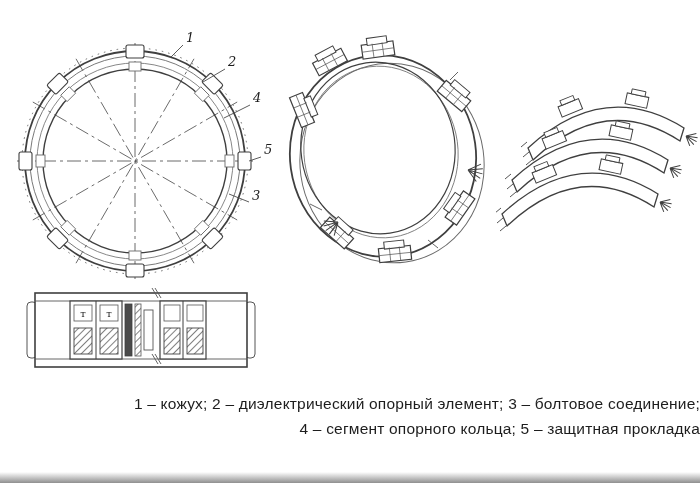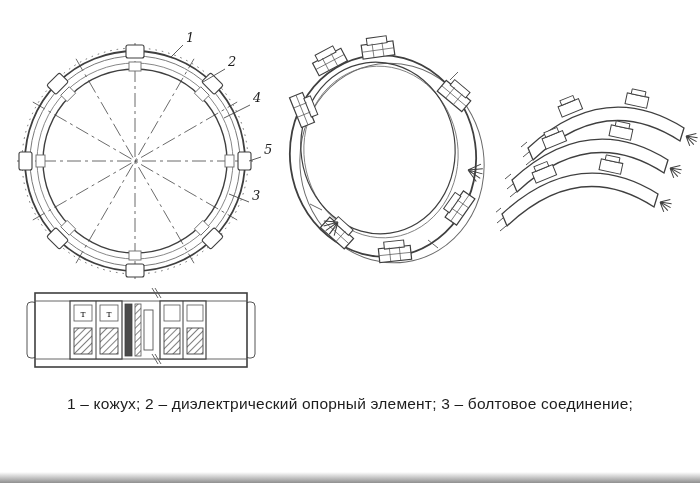--- a/index.html
+++ b/index.html
@@ -6,21 +6,21 @@
   html,body { width:700px; height:483px; }
   body { background:#ffffff; font-family:"Liberation Sans", sans-serif; overflow:hidden; }
   .page { position:relative; width:700px; height:483px; background:#ffffff; }
   .view { position:absolute; }
   .callout { font-family:"DejaVu Serif", serif; font-style:italic; font-size:13px; fill:#1c1c1c; }
   .tlabel  { font-family:"DejaVu Serif", serif; font-size:10px; fill:#1c1c1c; text-anchor:middle; }
   .cl   { stroke:#5a5a5a; stroke-width:0.9; stroke-dasharray:14 4 3 4; }
   .ld   { stroke:#4a4a4a; stroke-width:0.9; }
   .main { stroke:#3f3f3f; fill:none; }
   .thin { stroke:#6a6a6a; fill:none; }
-  .caption { position:absolute; left:0; right:0; top:391px; text-align:center;
+  .caption { position:absolute; left:0; right:0; top:391px; text-align:right;
              font-size:15.5px; line-height:25px; color:#1d1d1d; letter-spacing:0.2px; }
   .shade { position:absolute; left:0; right:0; bottom:0; height:11px;
            background:linear-gradient(180deg, rgba(160,160,160,0) 0%, #8f8f8f 100%); }
 </style>
 </head>
 <body>
 
 <div class="page">
 
   <svg class="view" style="left:2px; top:18px;" width="280" height="275" viewBox="0 0 280 275">
@@ -192,16 +192,17 @@
       <line x1="165" y1="19" x2="165" y2="77" stroke="#3f3f3f" stroke-width="1"></line>
       <rect x="146" y="23" width="16" height="16" fill="#fff" stroke="#555" stroke-width="0.8"></rect>
       <rect x="169" y="23" width="16" height="16" fill="#fff" stroke="#555" stroke-width="0.8"></rect>
       <rect x="146" y="46" width="16" height="26" fill="url(#h4)" stroke="#444" stroke-width="0.9"></rect>
       <rect x="169" y="46" width="16" height="26" fill="url(#h4)" stroke="#444" stroke-width="0.9"></rect>
     </g>
   </svg>
 
   <div class="caption">
     <div>1 – кожух; 2 – диэлектрический опорный элемент; 3 – болтовое соединение;</div>
+    <div>4 – сегмент опорного кольца; 5 – защитная прокладка</div>
   </div>
 
   <div class="shade"></div>
 </div>
 
 </body></html>

